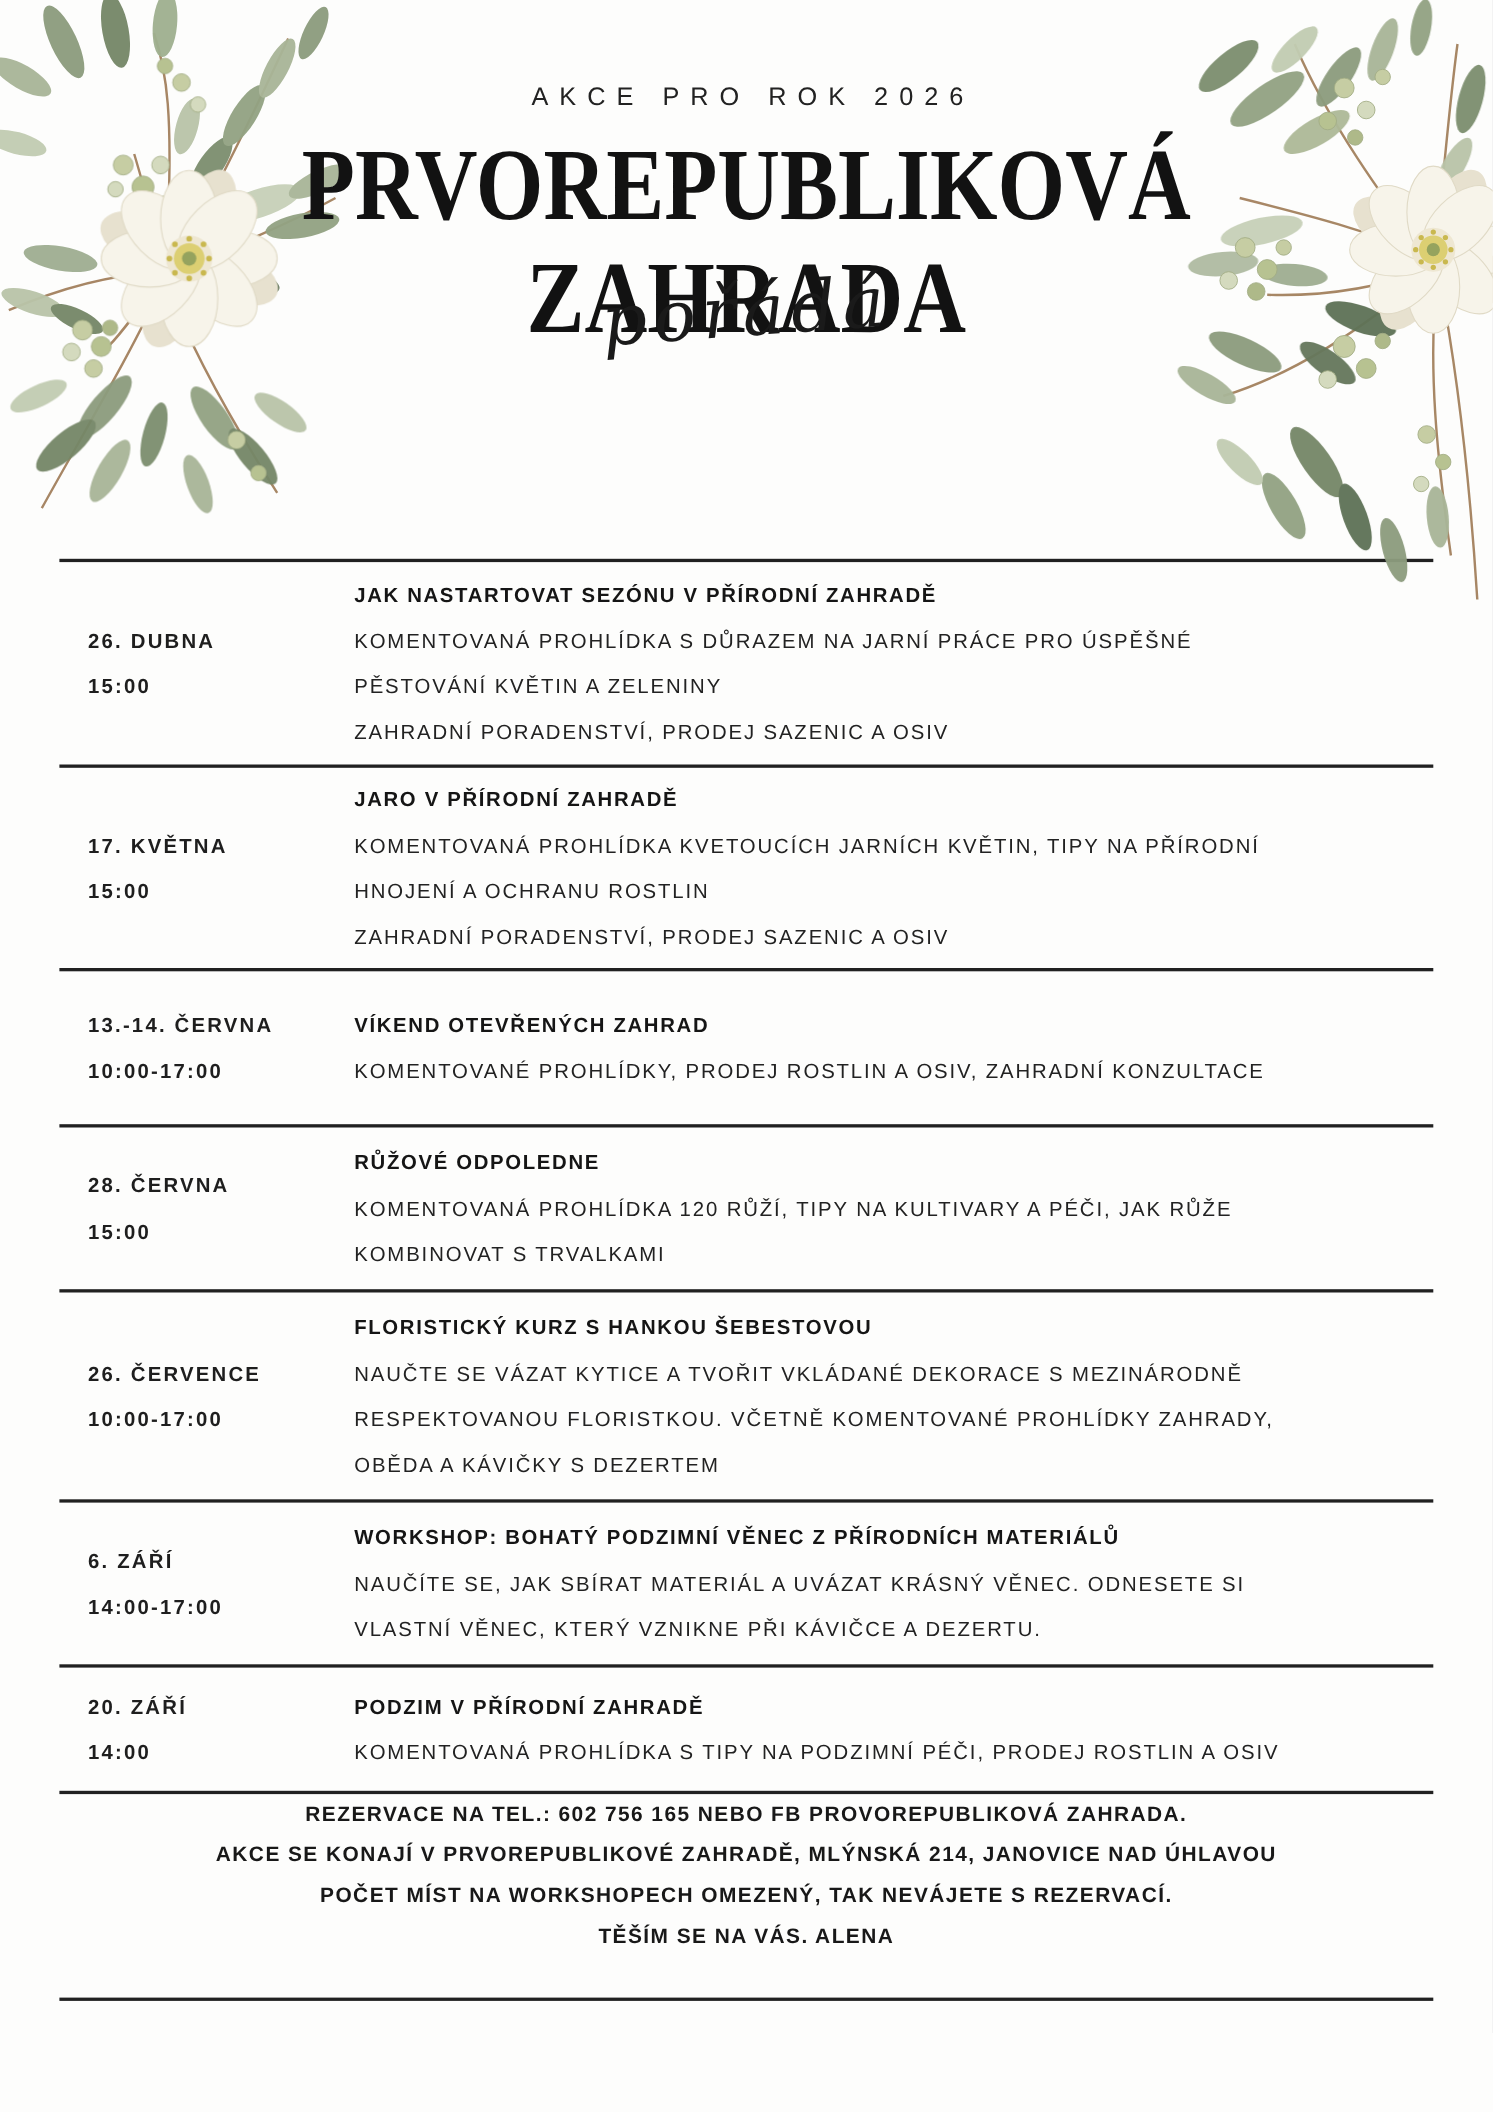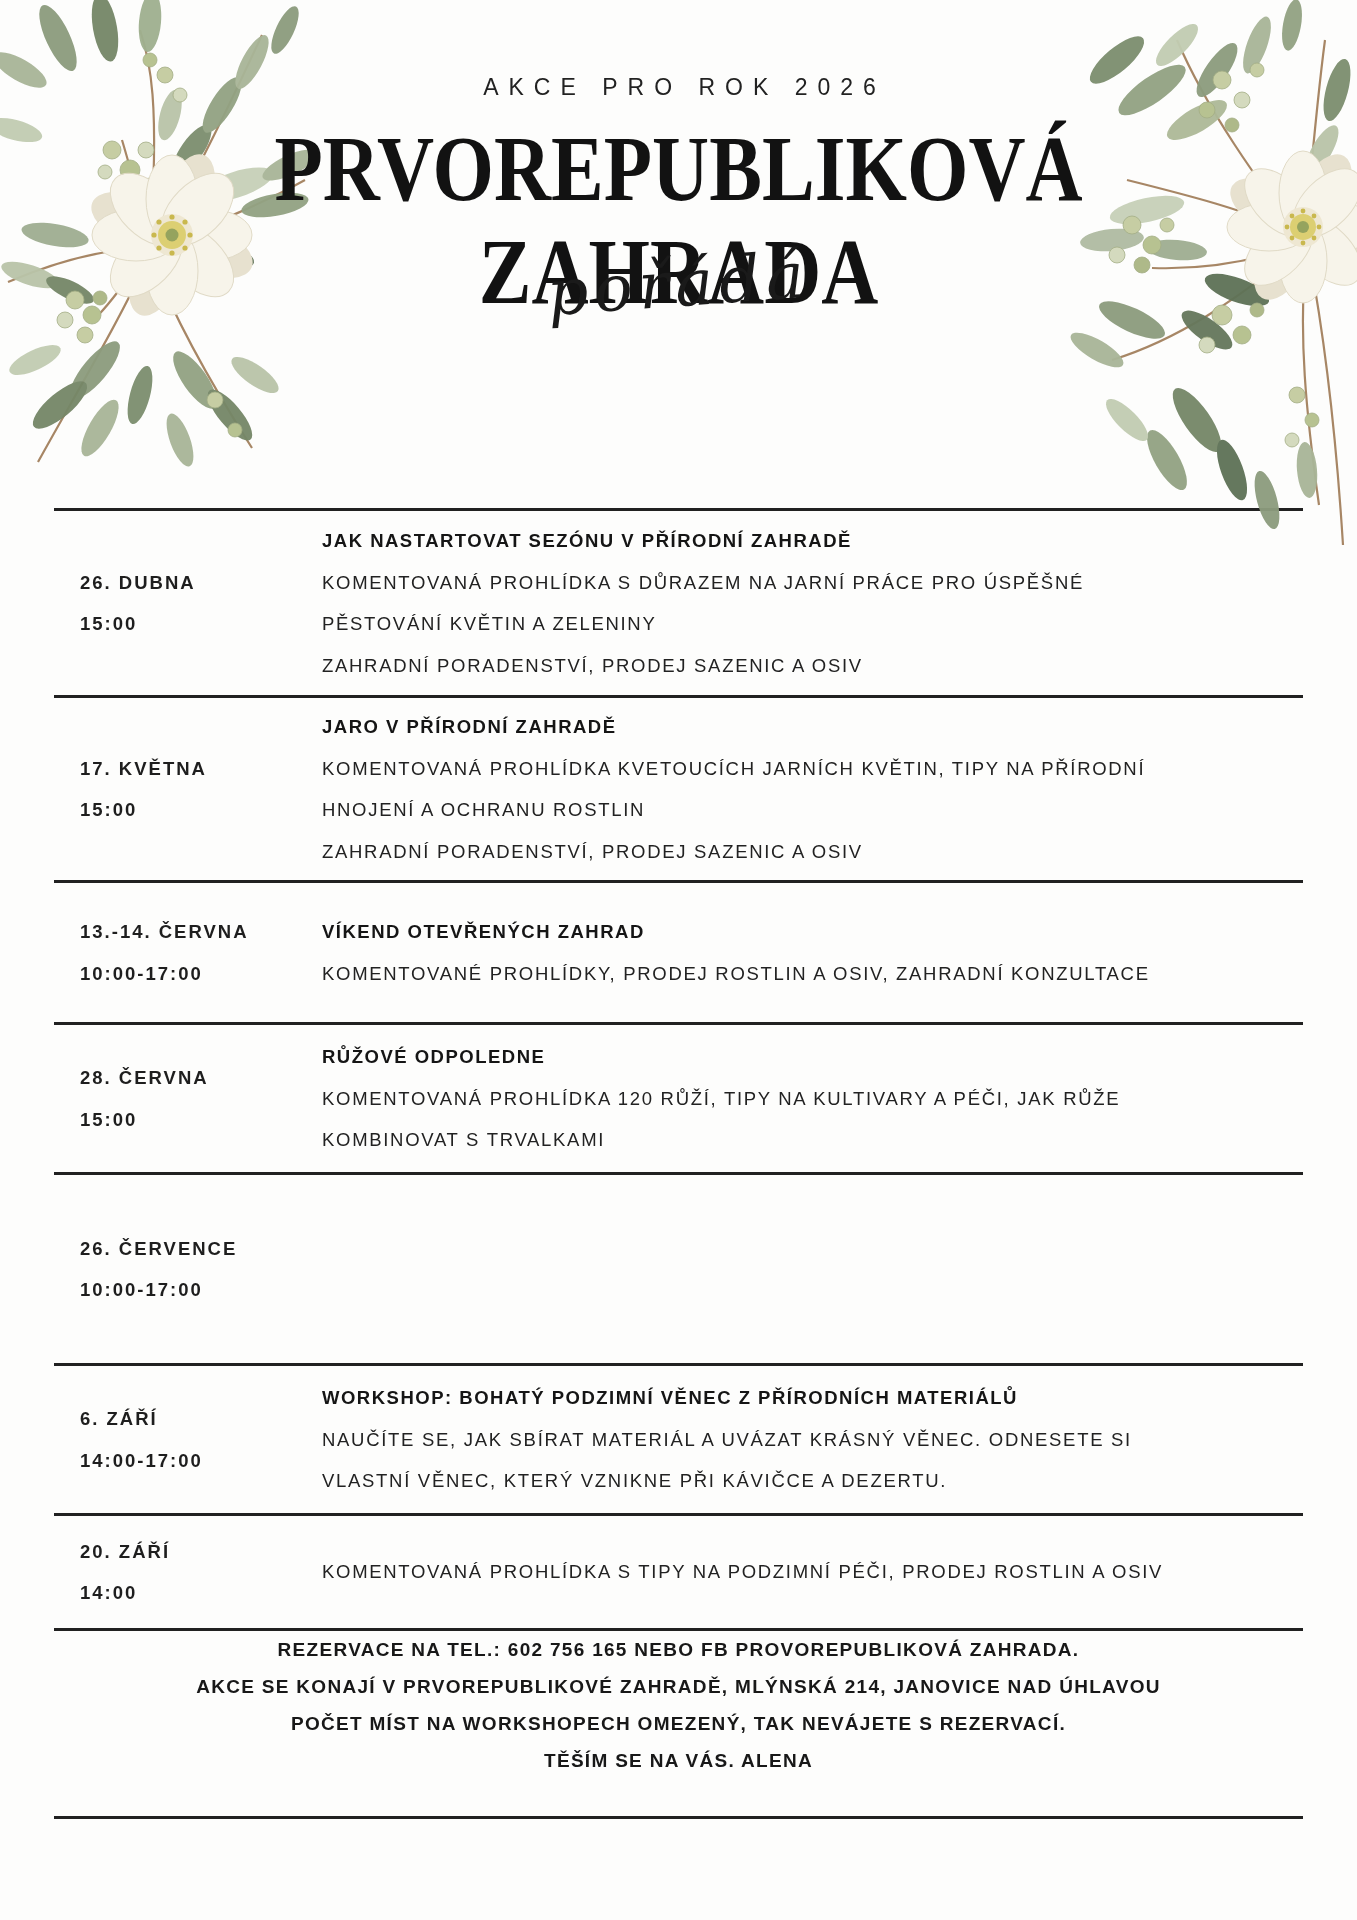--- a/index.html
+++ b/index.html
@@ -317,40 +317,47 @@
         <div class="eline">KOMENTOVANÁ PROHLÍDKA 120 RŮŽÍ, TIPY NA KULTIVARY A PÉČI, JAK RŮŽE</div>
         <div class="eline">KOMBINOVAT S TRVALKAMI</div>
       </div>
     </section>
 
     <section class="event" style="height:191px">
       <div class="when">
         <div class="date">26. ČERVENCE</div>
         <div class="time">10:00-17:00</div>
       </div>
+      <div class="what">
+        <div class="etitle">FLORISTICKÝ KURZ S HANKOU ŠEBESTOVOU</div>
+        <div class="eline">NAUČTE SE VÁZAT KYTICE A TVOŘIT VKLÁDANÉ DEKORACE S MEZINÁRODNĚ</div>
+        <div class="eline">RESPEKTOVANOU FLORISTKOU. VČETNĚ KOMENTOVANÉ PROHLÍDKY ZAHRADY,</div>
+        <div class="eline">OBĚDA A KÁVIČKY S DEZERTEM</div>
+      </div>
     </section>
 
     <section class="event" style="height:150px">
       <div class="when">
         <div class="date">6. ZÁŘÍ</div>
         <div class="time">14:00-17:00</div>
       </div>
       <div class="what">
         <div class="etitle">WORKSHOP: BOHATÝ PODZIMNÍ VĚNEC Z PŘÍRODNÍCH MATERIÁLŮ</div>
         <div class="eline">NAUČÍTE SE, JAK SBÍRAT MATERIÁL A UVÁZAT KRÁSNÝ VĚNEC. ODNESETE SI</div>
         <div class="eline">VLASTNÍ VĚNEC, KTERÝ VZNIKNE PŘI KÁVIČCE A DEZERTU.</div>
       </div>
     </section>
 
     <section class="event" style="height:115px">
       <div class="when">
         <div class="date">20. ZÁŘÍ</div>
         <div class="time">14:00</div>
       </div>
       <div class="what">
+        <div class="etitle">PODZIM V PŘÍRODNÍ ZAHRADĚ</div>
         <div class="eline">KOMENTOVANÁ PROHLÍDKA S TIPY NA PODZIMNÍ PÉČI, PRODEJ ROSTLIN A OSIV</div>
       </div>
     </section>
 
   </main>
 
   <footer class="footer">
     <div class="fline">REZERVACE NA TEL.: 602 756 165 NEBO FB PROVOREPUBLIKOVÁ ZAHRADA.</div>
     <div class="fline">AKCE SE KONAJÍ V PRVOREPUBLIKOVÉ ZAHRADĚ, MLÝNSKÁ 214, JANOVICE NAD ÚHLAVOU</div>
     <div class="fline">POČET MÍST NA WORKSHOPECH OMEZENÝ, TAK NEVÁJETE S REZERVACÍ.</div>

